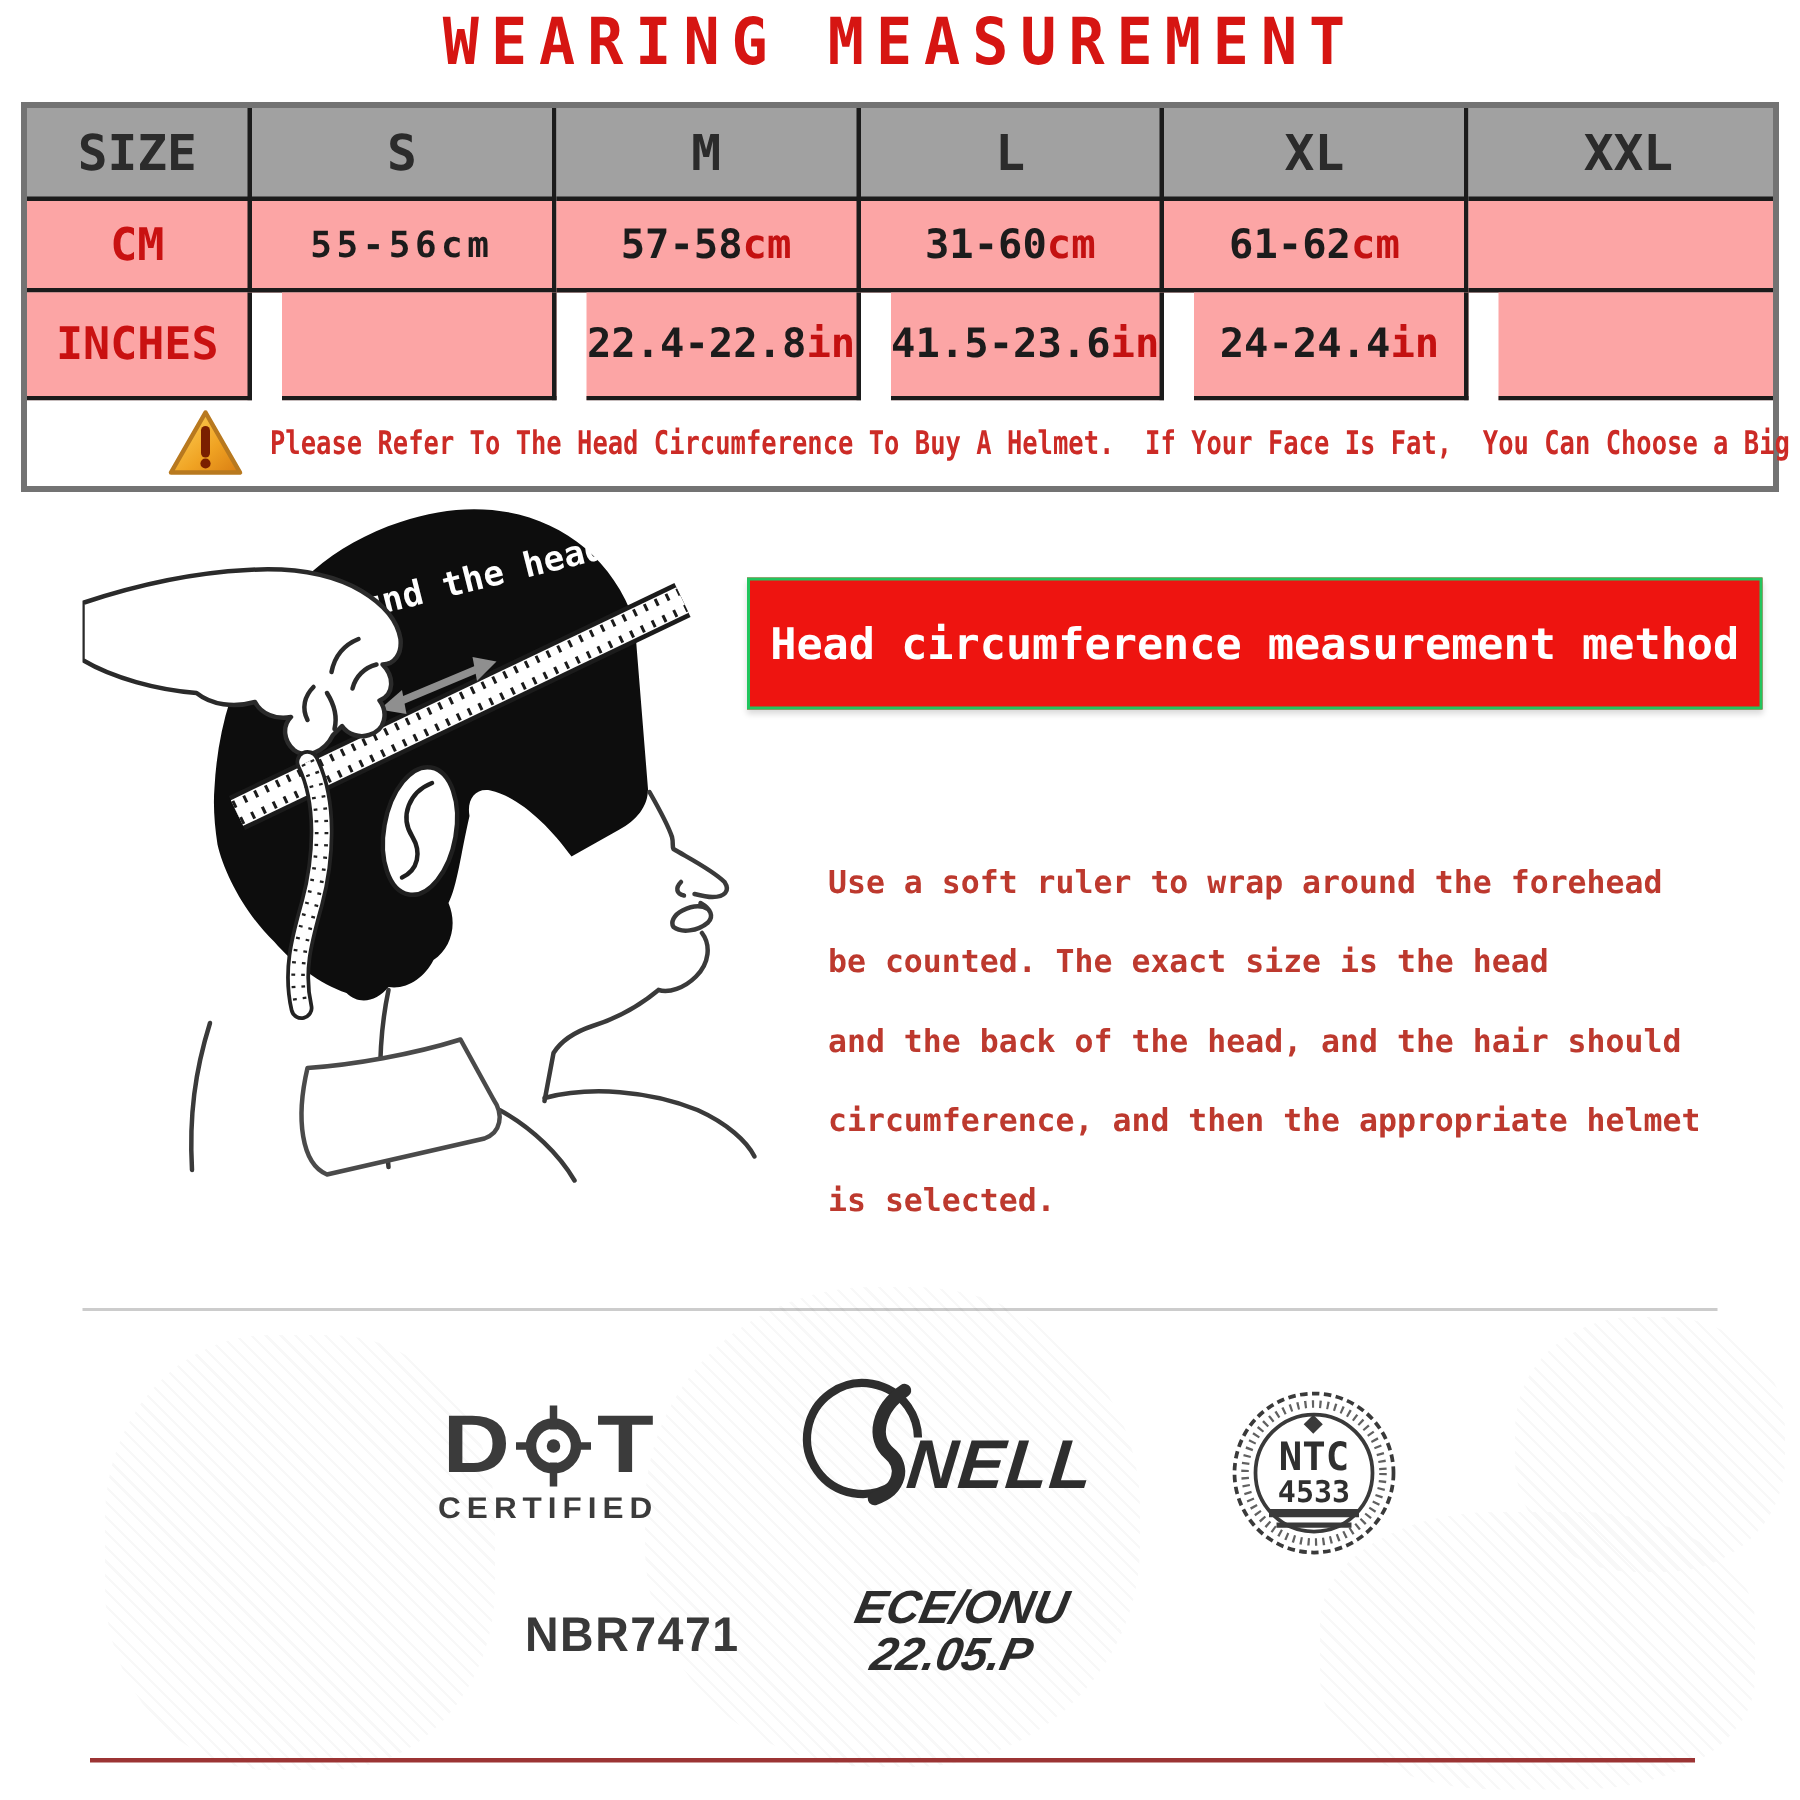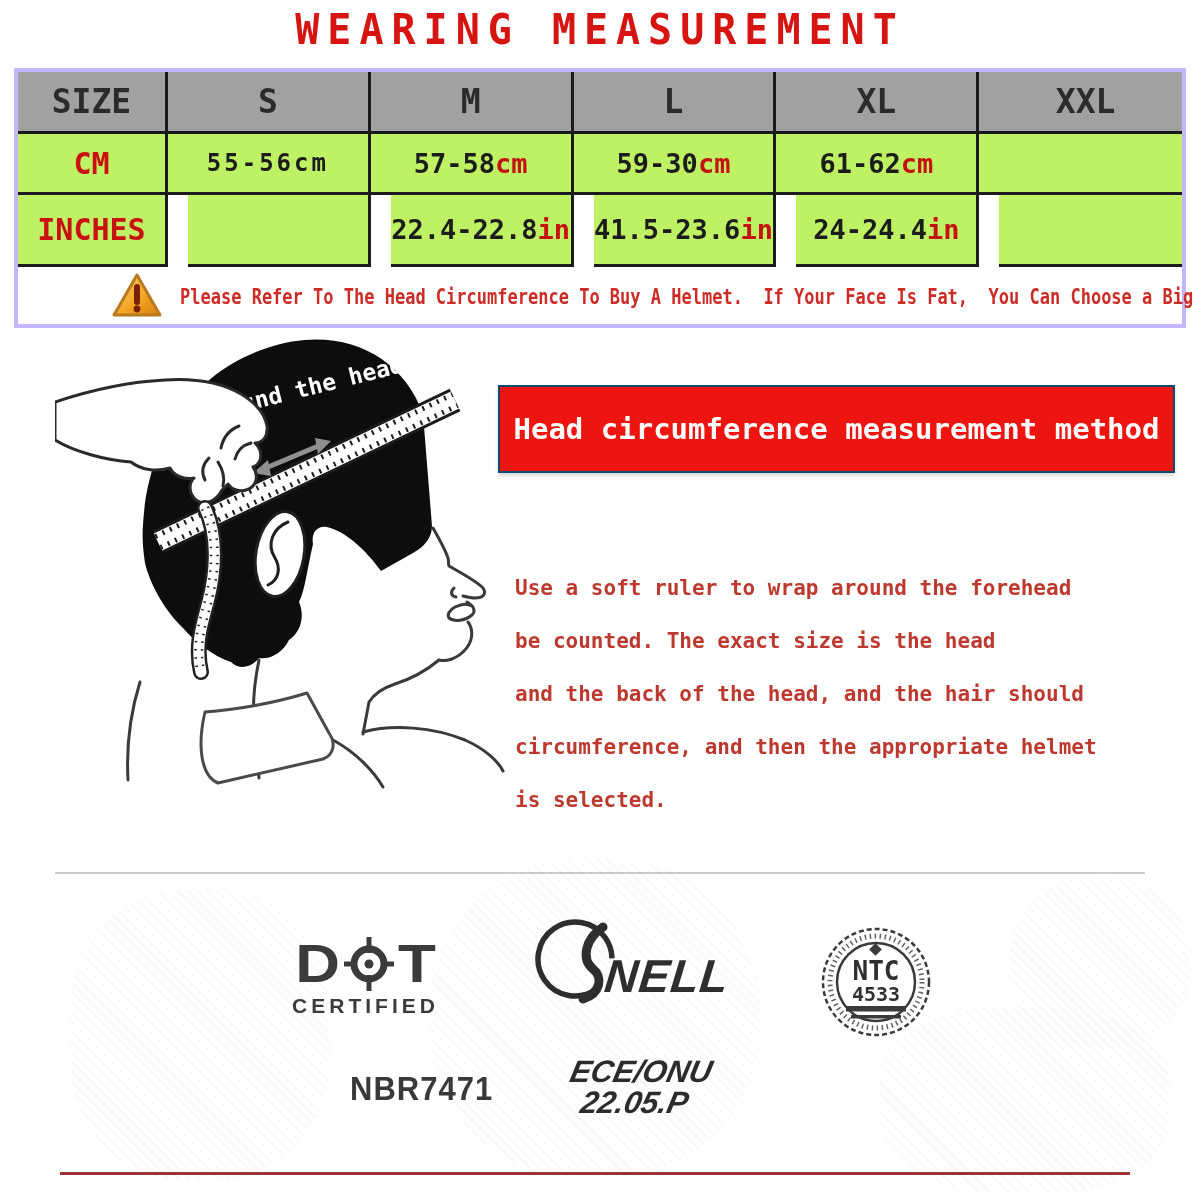--- a/index.html
+++ b/index.html
@@ -12,27 +12,27 @@
     position:absolute; top:4px; left:0; width:100%;
     text-align:center; font-size:40px; font-weight:bold;
     letter-spacing:8px; color:#d61512;
     font-family:"DejaVu Sans Mono", monospace;
     transform:scaleY(1.08); transform-origin:top center;
   }
 
   
   .size-table {
     position:absolute; left:14px; top:68px; width:1172px;
-    border:4px solid #c4b5fd; background:#fff;
+    border:4px solid #737373; background:#fff;
     display:grid; grid-template-columns:150px repeat(5, 1fr);
   }
   .cell {
     display:flex; align-items:center; justify-content:center;
     border-right:3px solid #1b1b1b; border-bottom:3px solid #1b1b1b;
-    background:#bef264; overflow:hidden;
+    background:#fca5a5; overflow:hidden;
   }
   .cell.last-col { border-right:none;padding-left:10px; }
   .cell.th { height:62px; background:#a1a1a1; color:#2b2b2b;
     font-size:33px; font-weight:bold; font-family:"DejaVu Sans Mono", monospace; }
   .cell.r2 { height:61px; }
   .cell.r3 { height:72px; }
   .cell.row-label { color:#c91111; font-weight:bold; font-size:30px; }
   .cell.val { color:#1c1c1c; font-weight:bold; font-size:27px; }
   .cell.val .unit { color:#c41111; }
   .cell.val.mono-sm { font-size:24px; letter-spacing:3px; font-weight:bold;text-align:center; }
@@ -48,29 +48,29 @@
     font-family:"DejaVu Sans Mono", monospace;
   }
   .warn-tri { flex:0 0 auto; }
 
   
   .diagram { position:absolute; left:55px; top:330px; width:450px; height:460px; }
 
   
   .method-banner {
     position:absolute; left:498px; top:385px; width:677px; height:88px;
-    background:#ee1410; border:2px solid #0c4a6e;
+    background:#ee1410; border:2px solid #22c55e;
     display:flex; align-items:center; justify-content:center;
     color:#ffffff; font-size:29px; font-weight:bold;
     font-family:"DejaVu Sans Mono", monospace;
     box-shadow:0 3px 4px rgba(0,0,0,0.15);
   }
 
   
-  .method-text { position:absolute; left:515px; top:562px; width:640px; }
+  .method-text { position:absolute; left:552px; top:562px; width:640px; }
   .method-line {
     height:53px; line-height:53px; font-size:21px; font-weight:bold;
     color:#bd392e; white-space:pre; font-family:"DejaVu Sans Mono", monospace;
   }
 
   
   .divider { position:absolute; left:55px; top:872px; width:1090px; height:2px; background:#cccccc; }
   .hatch {
     position:absolute; opacity:.55; pointer-events:none;
     background:repeating-linear-gradient(45deg, rgba(0,0,0,0.05) 0 1.5px, transparent 1.5px 7px);
@@ -126,21 +126,21 @@
     <div class="cell r2 row-label">CM</div>
     <div class="cell r2 val mono-sm">
         <span>55-56cm</span>
         <span class="unit"></span>
       </div>
     <div class="cell r2 val">
         <span>57-58</span>
         <span class="unit">cm</span>
       </div>
     <div class="cell r2 val">
-        <span>59-30</span>
+        <span>31-60</span>
         <span class="unit">cm</span>
       </div>
     <div class="cell r2 val">
         <span>61-62</span>
         <span class="unit">cm</span>
       </div>
     <div class="cell r2 val last-col">
         <span></span>
       </div>
 

